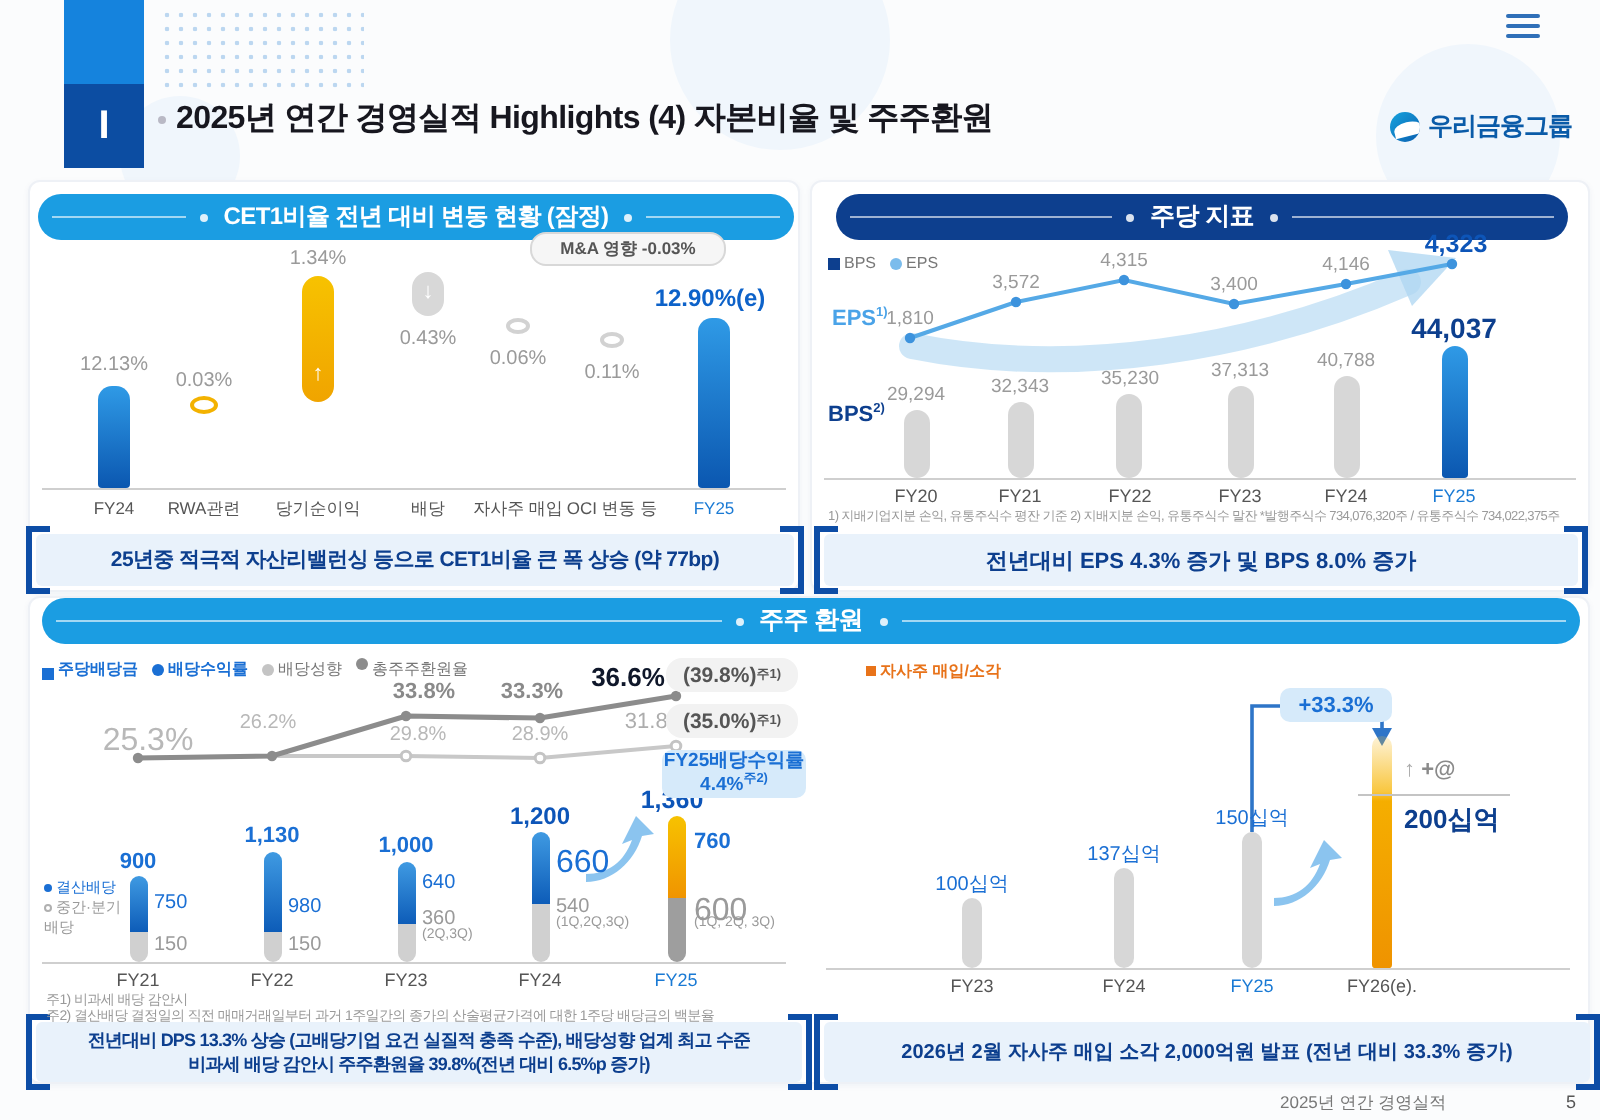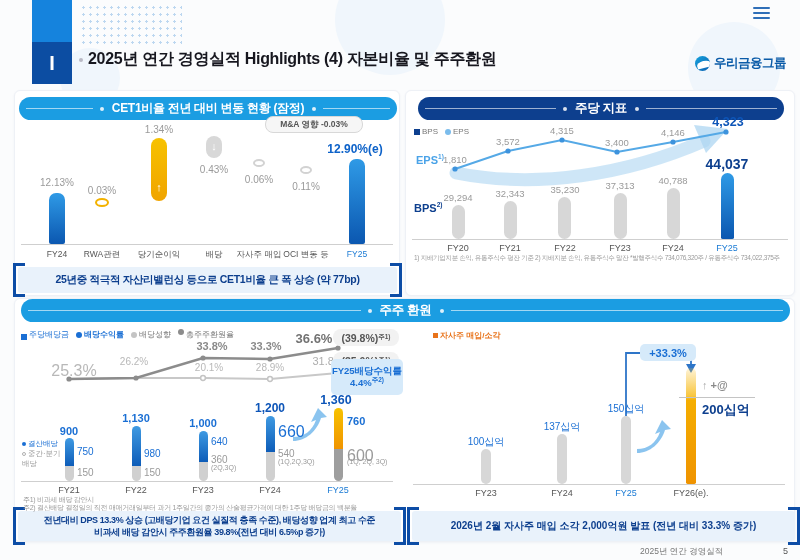--- a/index.html
+++ b/index.html
@@ -183,33 +183,36 @@
 
   <div class="axis" style="left:6px;top:148px;width:376px"></div>
   <span class="lab cat" style="left:52px;top:152px;font-size:9px">FY20</span>
   <span class="lab cat" style="left:104px;top:152px;font-size:9px">FY21</span>
   <span class="lab cat" style="left:159px;top:152px;font-size:9px">FY22</span>
   <span class="lab cat" style="left:214px;top:152px;font-size:9px">FY23</span>
   <span class="lab cat" style="left:267px;top:152px;font-size:9px">FY24</span>
   <span class="lab cat" style="left:321px;top:152px;font-size:9px;color:#1a7ad4">FY25</span>
 
   <span class="foot" style="left:8px;top:163px;font-size:6.5px">1) 지배기업지분 손익, 유통주식수 평잔 기준    2) 지배지분 손익, 유통주식수 말잔    *발행주식수 734,076,320주 / 유통주식수 734,022,375주</span>
+  <div class="sumbox" style="left:6px;top:176px;width:377px;height:26px;font-size:11px">
+    <span>전년대비 EPS 4.3% 증가 및 BPS 8.0% 증가</span>
+  </div>
 </div>
 
 <div id="sh-panel" class="panel">
   <div class="pill pill-sky" style="left:6px;top:0;width:769px">
     <span class="pline"></span>
       <span class="pdot"></span>
     <span class="ptxt" style="font-size:12.5px">주주 환원</span>
     <span class="pdot"></span>
       <span class="pline"></span>
   </div>
 
   <div class="legend" style="left:6px;top:30px">
-    <span style="display:flex;align-items:flex-end;gap:2px;color:#1a6fd4;font-weight:normal">
+    <span style="display:flex;align-items:flex-end;gap:2px;color:#1a6fd4;font-weight:bold">
         <span class="sq" style="background:#1a6fd4"></span>
         <span>주당배당금</span>
       </span>
     <span style="display:flex;align-items:center;gap:2px;color:#1a6fd4;font-weight:bold">
         <span class="ci" style="background:#1a6fd4"></span>
         <span>배당수익률</span>
       </span>
     <span style="display:flex;align-items:center;gap:2px">
         <span class="ci" style="background:#c4c4c4"></span>
         <span>배당성향</span>
@@ -233,34 +236,34 @@
         <circle cx="91" cy="51" r="2.6"></circle>
         <circle cx="158" cy="31" r="2.6"></circle>
       <circle cx="225" cy="32" r="2.6"></circle>
         <circle cx="293" cy="21" r="2.6"></circle>
     </g>
   </svg>
   <span class="lab lgray" style="left:59px;top:63px;font-size:16px">25.3%</span>
   <span class="lab lgray" style="left:119px;top:57px;font-size:10px">26.2%</span>
   <span class="lab" style="left:197px;top:41px;font-size:11px;font-weight:bold;color:#8a8a8a">33.8%</span>
   <span class="lab" style="left:251px;top:41px;font-size:11px;font-weight:bold;color:#8a8a8a">33.3%</span>
-  <span class="lab" style="left:299px;top:32px;font-size:13px;font-weight:bold;color:#737373">36.6%</span>
-  <span class="lab lgray" style="left:194px;top:63px;font-size:10px">20.1%</span>
+  <span class="lab" style="left:299px;top:32px;font-size:13px;font-weight:bold;color:#0f172a">36.6%</span>
+  <span class="lab lgray" style="left:194px;top:63px;font-size:10px">29.8%</span>
   <span class="lab lgray" style="left:255px;top:63px;font-size:10px">28.9%</span>
   <span class="lab" style="left:313px;top:56px;font-size:11px;color:#adadad">31.8%</span>
 
   <div class="badge-gray" style="left:318px;top:30px;width:66px;height:17px">
       <span>(39.8%)</span>
       <sup>주1)</sup>
     </div>
   <div class="badge-gray" style="left:318px;top:53px;width:66px;height:17px">
       <span>(35.0%)</span>
       <sup>주1)</sup>
     </div>
-  <div class="badge-blue" style="left:316px;top:60px;width:72px;height:36px;flex-direction:column;font-size:9.5px;line-height:1.2">
+  <div class="badge-blue" style="left:316px;top:76px;width:72px;height:24px;flex-direction:column;font-size:9.5px;line-height:1.2">
     <span>FY25배당수익률</span>
     <span><span>4.4%</span><sup>주2)</sup></span>
   </div>
 
   <div class="bar" style="left:50px;top:139px;width:9px;height:28px;background:linear-gradient(180deg,#3f9ae2,#0d5cb8);border-radius:5px 5px 0 0"></div>
   <div class="bar" style="left:50px;top:167px;width:9px;height:15px;background:#d0d0d0;border-radius:0 0 5px 5px"></div>
   <div class="bar" style="left:117px;top:127px;width:9px;height:40px;background:linear-gradient(180deg,#3f9ae2,#0d5cb8);border-radius:5px 5px 0 0"></div>
   <div class="bar" style="left:117px;top:167px;width:9px;height:15px;background:#d0d0d0;border-radius:0 0 5px 5px"></div>
   <div class="bar" style="left:184px;top:132px;width:9px;height:31px;background:linear-gradient(180deg,#3f9ae2,#0d5cb8);border-radius:5px 5px 0 0"></div>
   <div class="bar" style="left:184px;top:163px;width:9px;height:19px;background:#d0d0d0;border-radius:0 0 5px 5px"></div>

